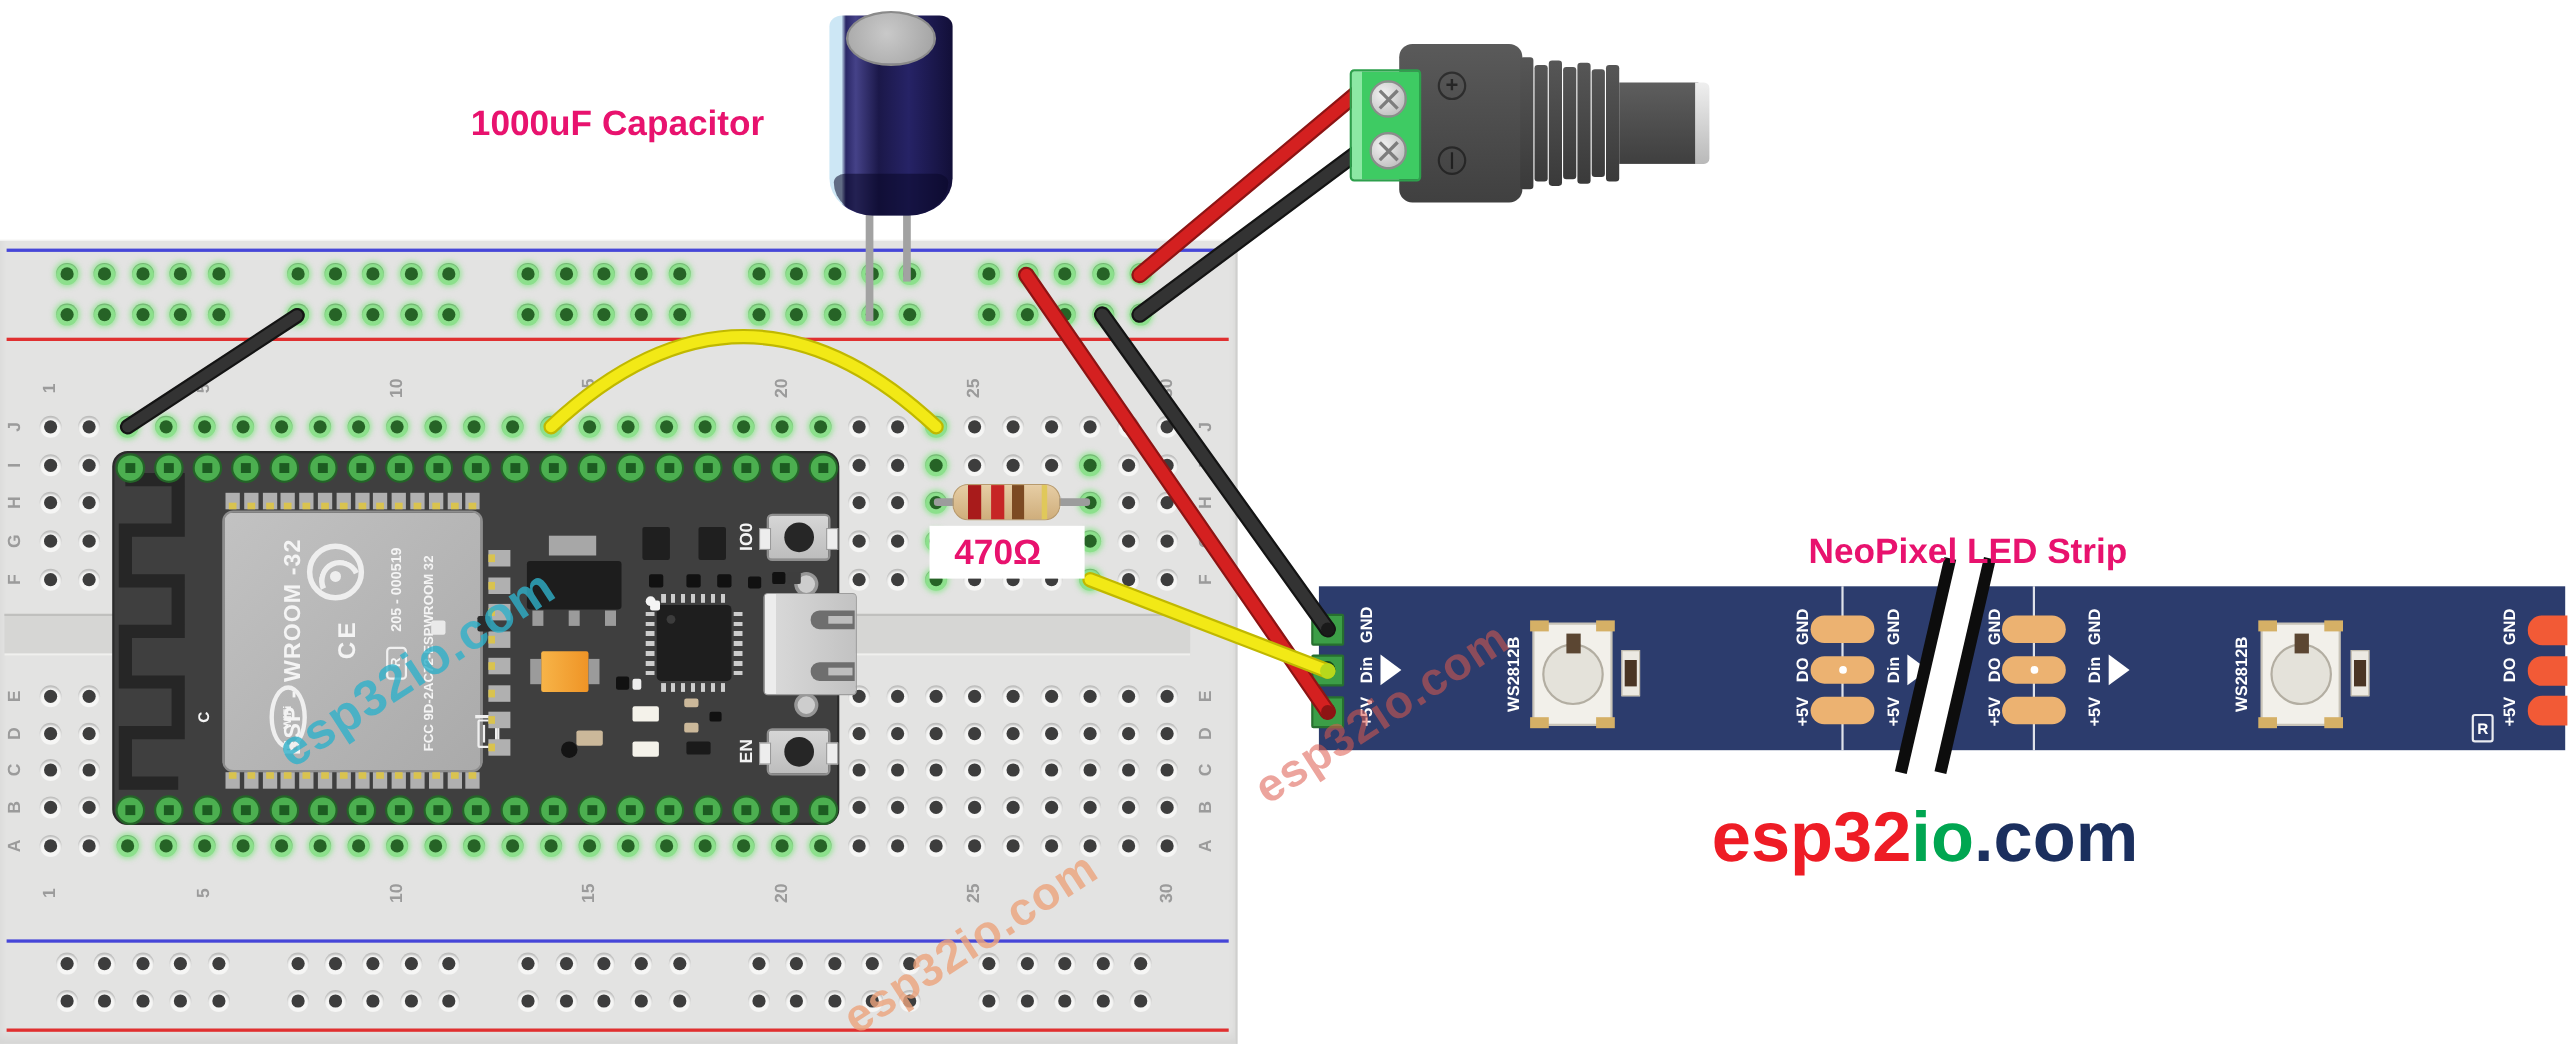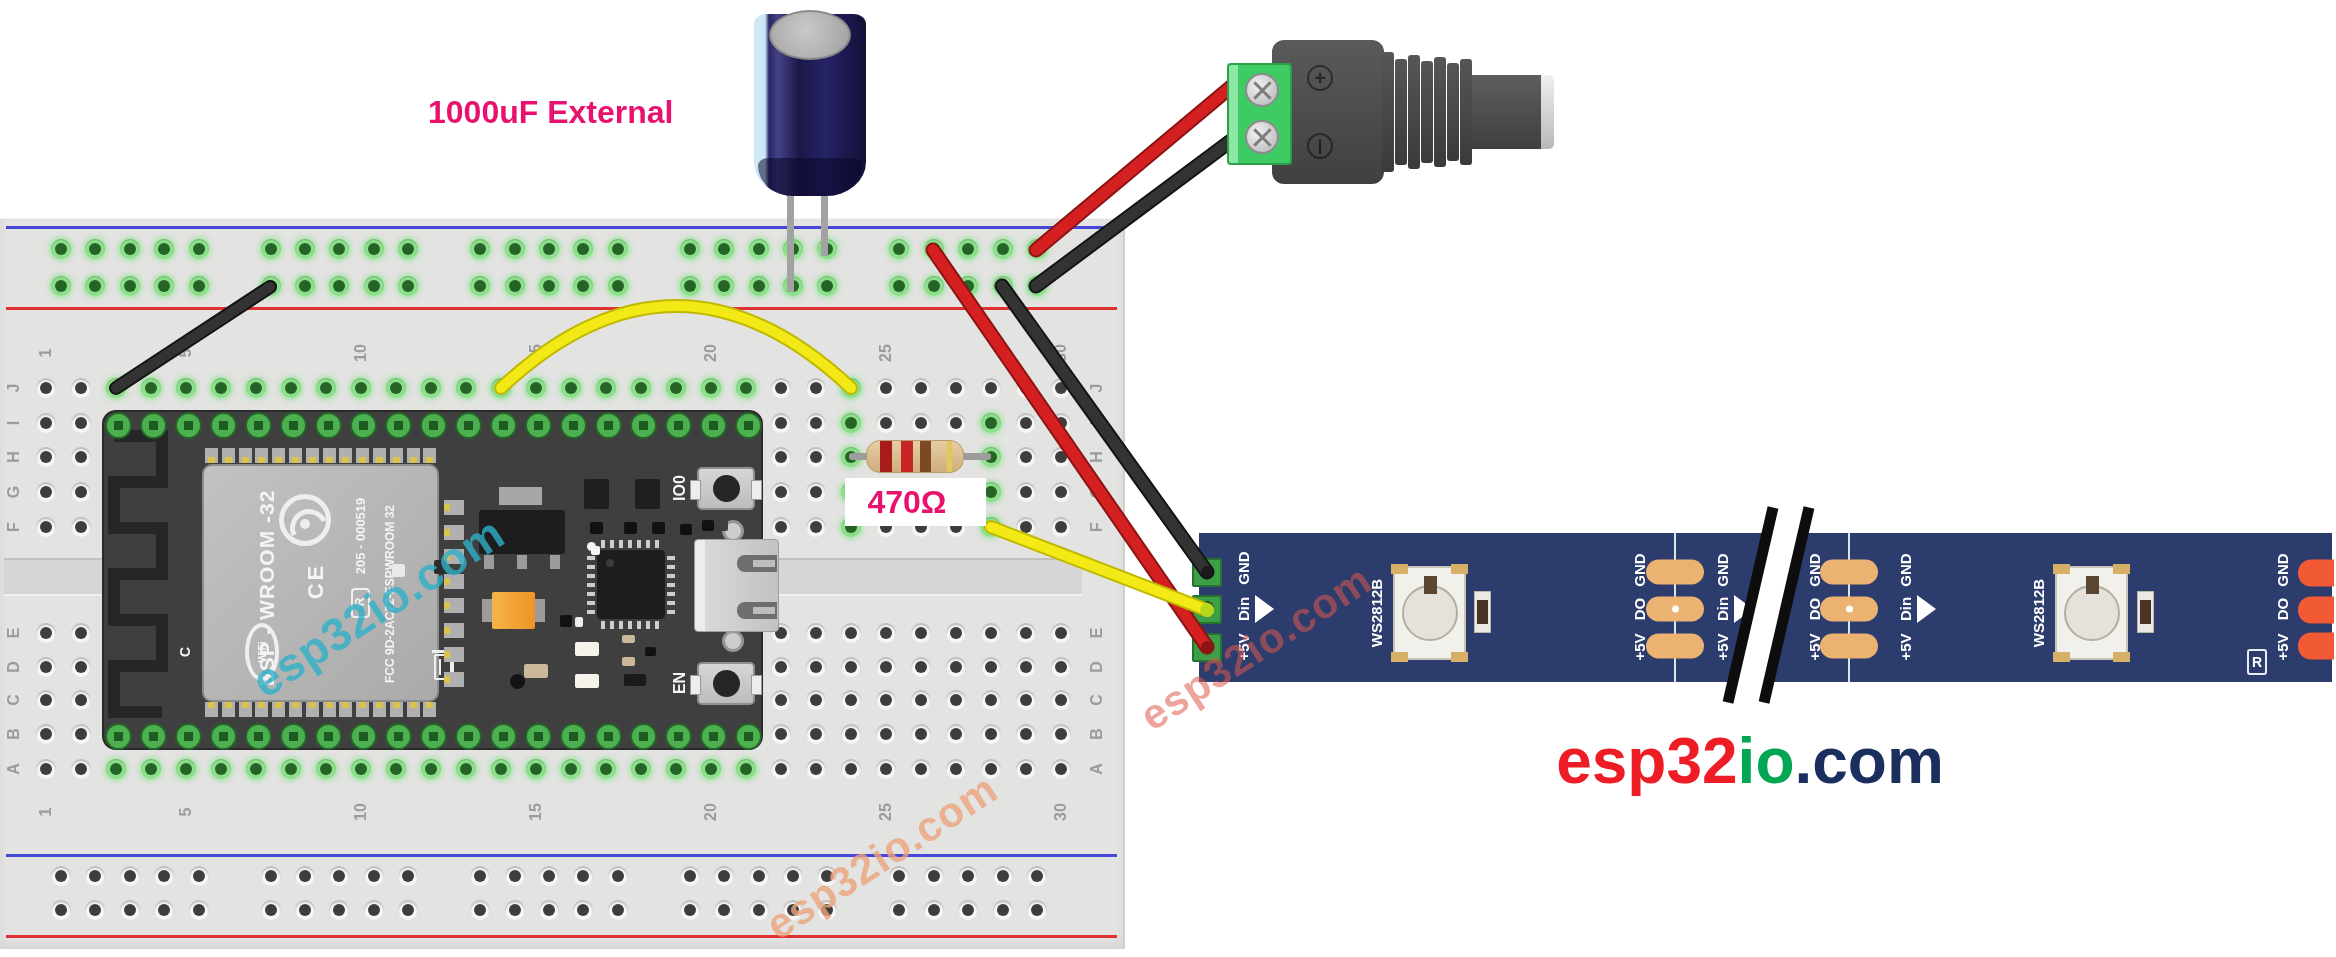--- a/index.html
+++ b/index.html
@@ -1782,24 +1782,25 @@
     <div class="screw" style="left:1245px;top:73px;">
         <i></i>
         <b></b>
       </div>
     <div class="screw" style="left:1245px;top:120px;">
         <i></i>
         <b></b>
       </div>
   </div>
 
-  <div class="pinklabel" style="left:428px;top:94px;font-size:32px;">1000uF External</div>
+  <div class="pinklabel" style="left:428px;top:94px;font-size:32px;">1000uF Capacitor</div>
   <div class="abs" style="left:845px;top:478px;width:141px;height:48px;background:#fff;">
     <div class="pinklabel ctext" style="left:62px;top:24px;font-size:32px;">470Ω</div>
   </div>
+  <div class="pinklabel ctext" style="left:1789px;top:501px;font-size:32px;">NeoPixel LED Strip</div>
 
   <div class="abs" style="left:1555px;top:724px;width:390px;text-align:center;font-size:64px;font-weight:bold;letter-spacing:0px;">
     <span style="color:#ee1c25;">esp32</span><span style="color:#00a651;">io</span><span style="color:#1b2f5e;">.com</span>
   </div>
 
   <div class="watermark" style="left:378px;top:607px;font-size:46px;color:rgba(47,176,201,.8);">esp32io.com</div>
   <div class="watermark" style="left:882px;top:857px;font-size:42px;color:rgba(235,162,124,.8);">esp32io.com</div>
   <div class="watermark" style="left:1256px;top:648px;font-size:42px;color:rgba(221,90,76,.55);">esp32io.com</div>
 </div>
 

